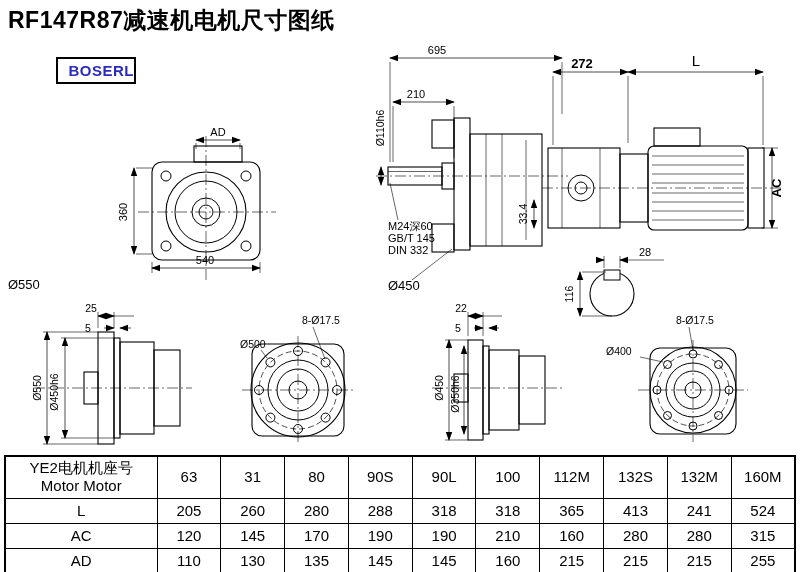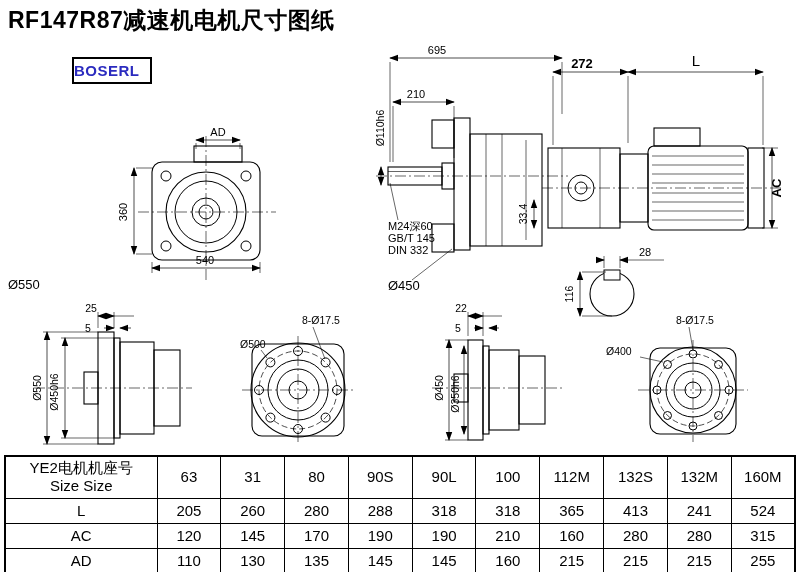--- a/index.html
+++ b/index.html
@@ -1,21 +1,21 @@
 <!DOCTYPE html>
 <html><head>
 <meta charset="utf-8">
 <style>
   * { margin:0; padding:0; box-sizing:border-box; }
   html,body { background:#fff; }
   body { font-family:"Liberation Sans", sans-serif; color:#000; }
   .page { position:relative; width:800px; height:572px; background:#fff; overflow:hidden; }
   .title { position:absolute; top:5px; left:8px; font-size:23px; font-weight:bold; letter-spacing:0.5px; }
-  .logo { position:absolute; top:57px; left:72px; width:80px; height:27px; border:2px solid #000;
-          display:flex; align-items:center; justify-content:flex-start; background:#fff; }
+  .logo { position:absolute; top:57px; left:56px; width:80px; height:27px; border:2px solid #000;
+          display:flex; align-items:center; justify-content:flex-end; background:#fff; }
   .logo span { color:#2b2bbf; font-weight:bold; font-size:15px; letter-spacing:0.5px; }
   .drawing { position:absolute; top:42px; left:0; }
   .drawing text { fill:#000; stroke:none; font-family:"Liberation Sans", sans-serif; }
   .t10 { font-size:10.5px; }
   .t11 { font-size:11px; }
   .t13 { font-size:13px; }
   .tb  { font-weight:bold; font-size:13px; }
   .tL  { font-size:15px; }
   .drawing .outline { stroke-width:1.1; }
   .drawing .thin { stroke-width:0.6; }
@@ -286,21 +286,21 @@
         <col>
         <col>
         <col>
         <col>
         <col>
     </colgroup>
     <tbody>
       <tr>
         <td class="hdr">
           <div>YE2电机机座号</div>
-          <div>Size Size</div>
+          <div>Motor Motor</div>
         </td>
         <td class="hdr">63</td>
         <td class="hdr">31</td>
         <td class="hdr">80</td>
         <td class="hdr">90S</td>
         <td class="hdr">90L</td>
         <td class="hdr">100</td>
         <td class="hdr">112M</td>
         <td class="hdr">132S</td>
         <td class="hdr">132M</td>

